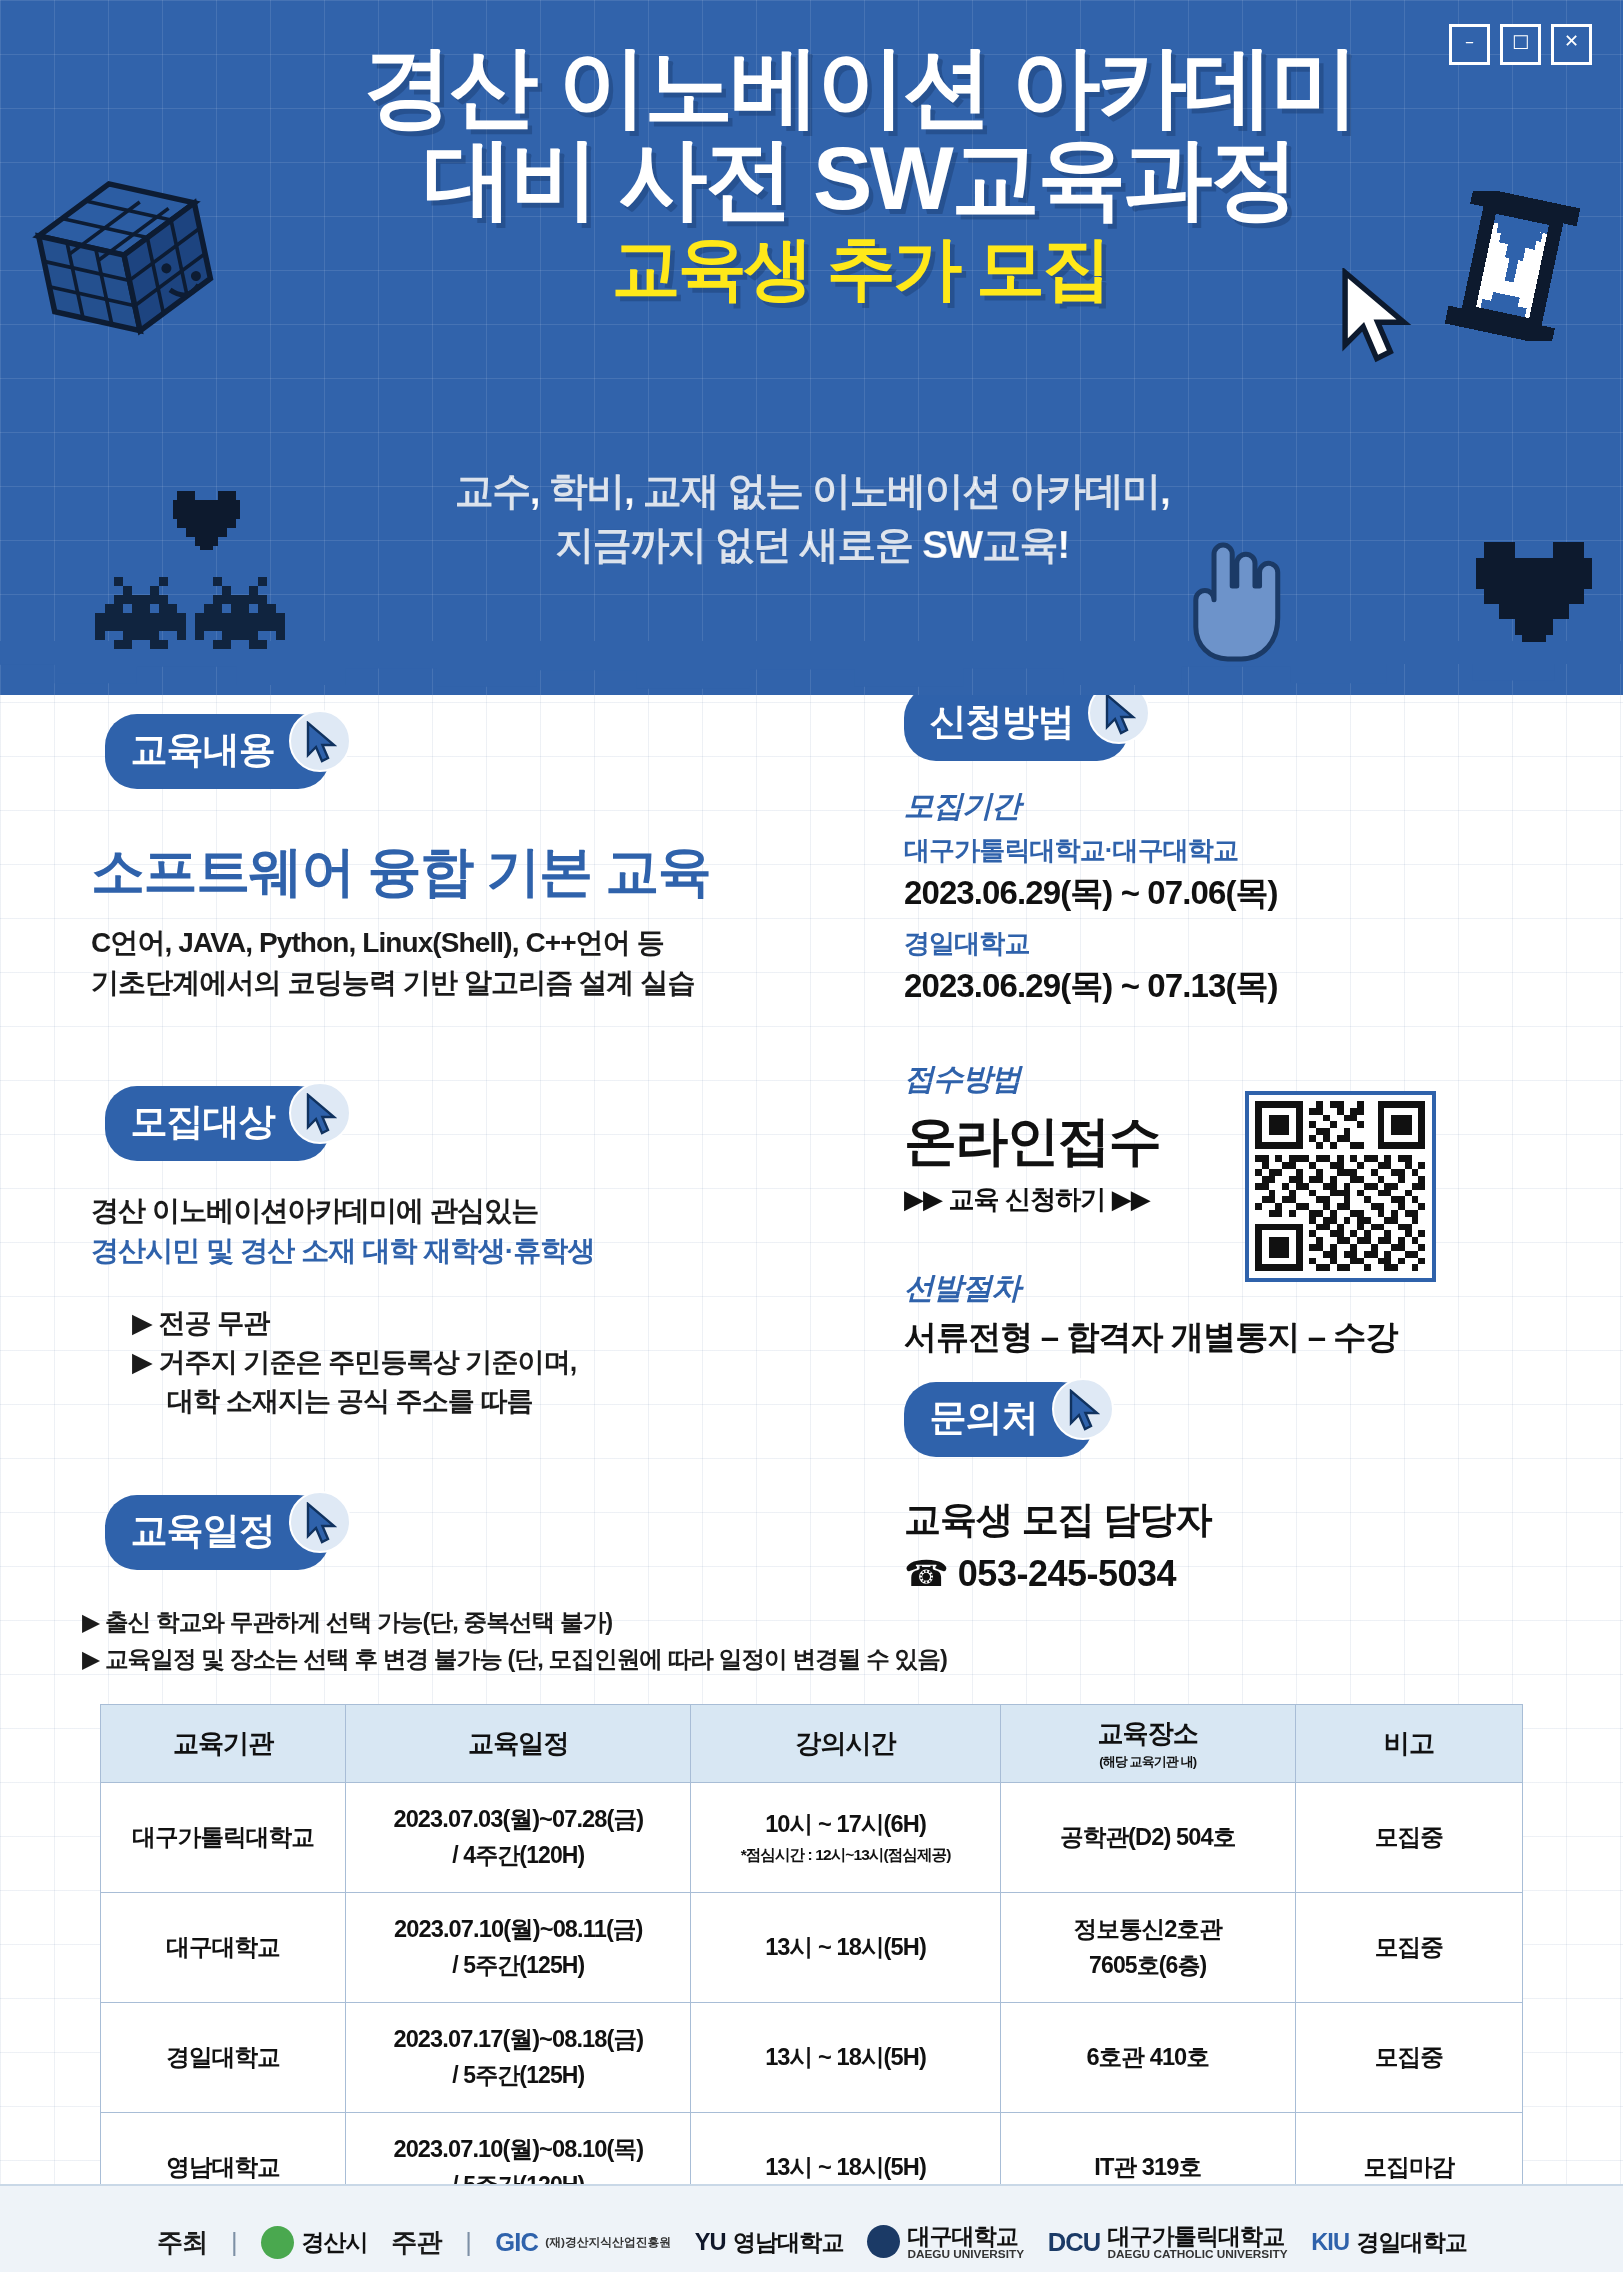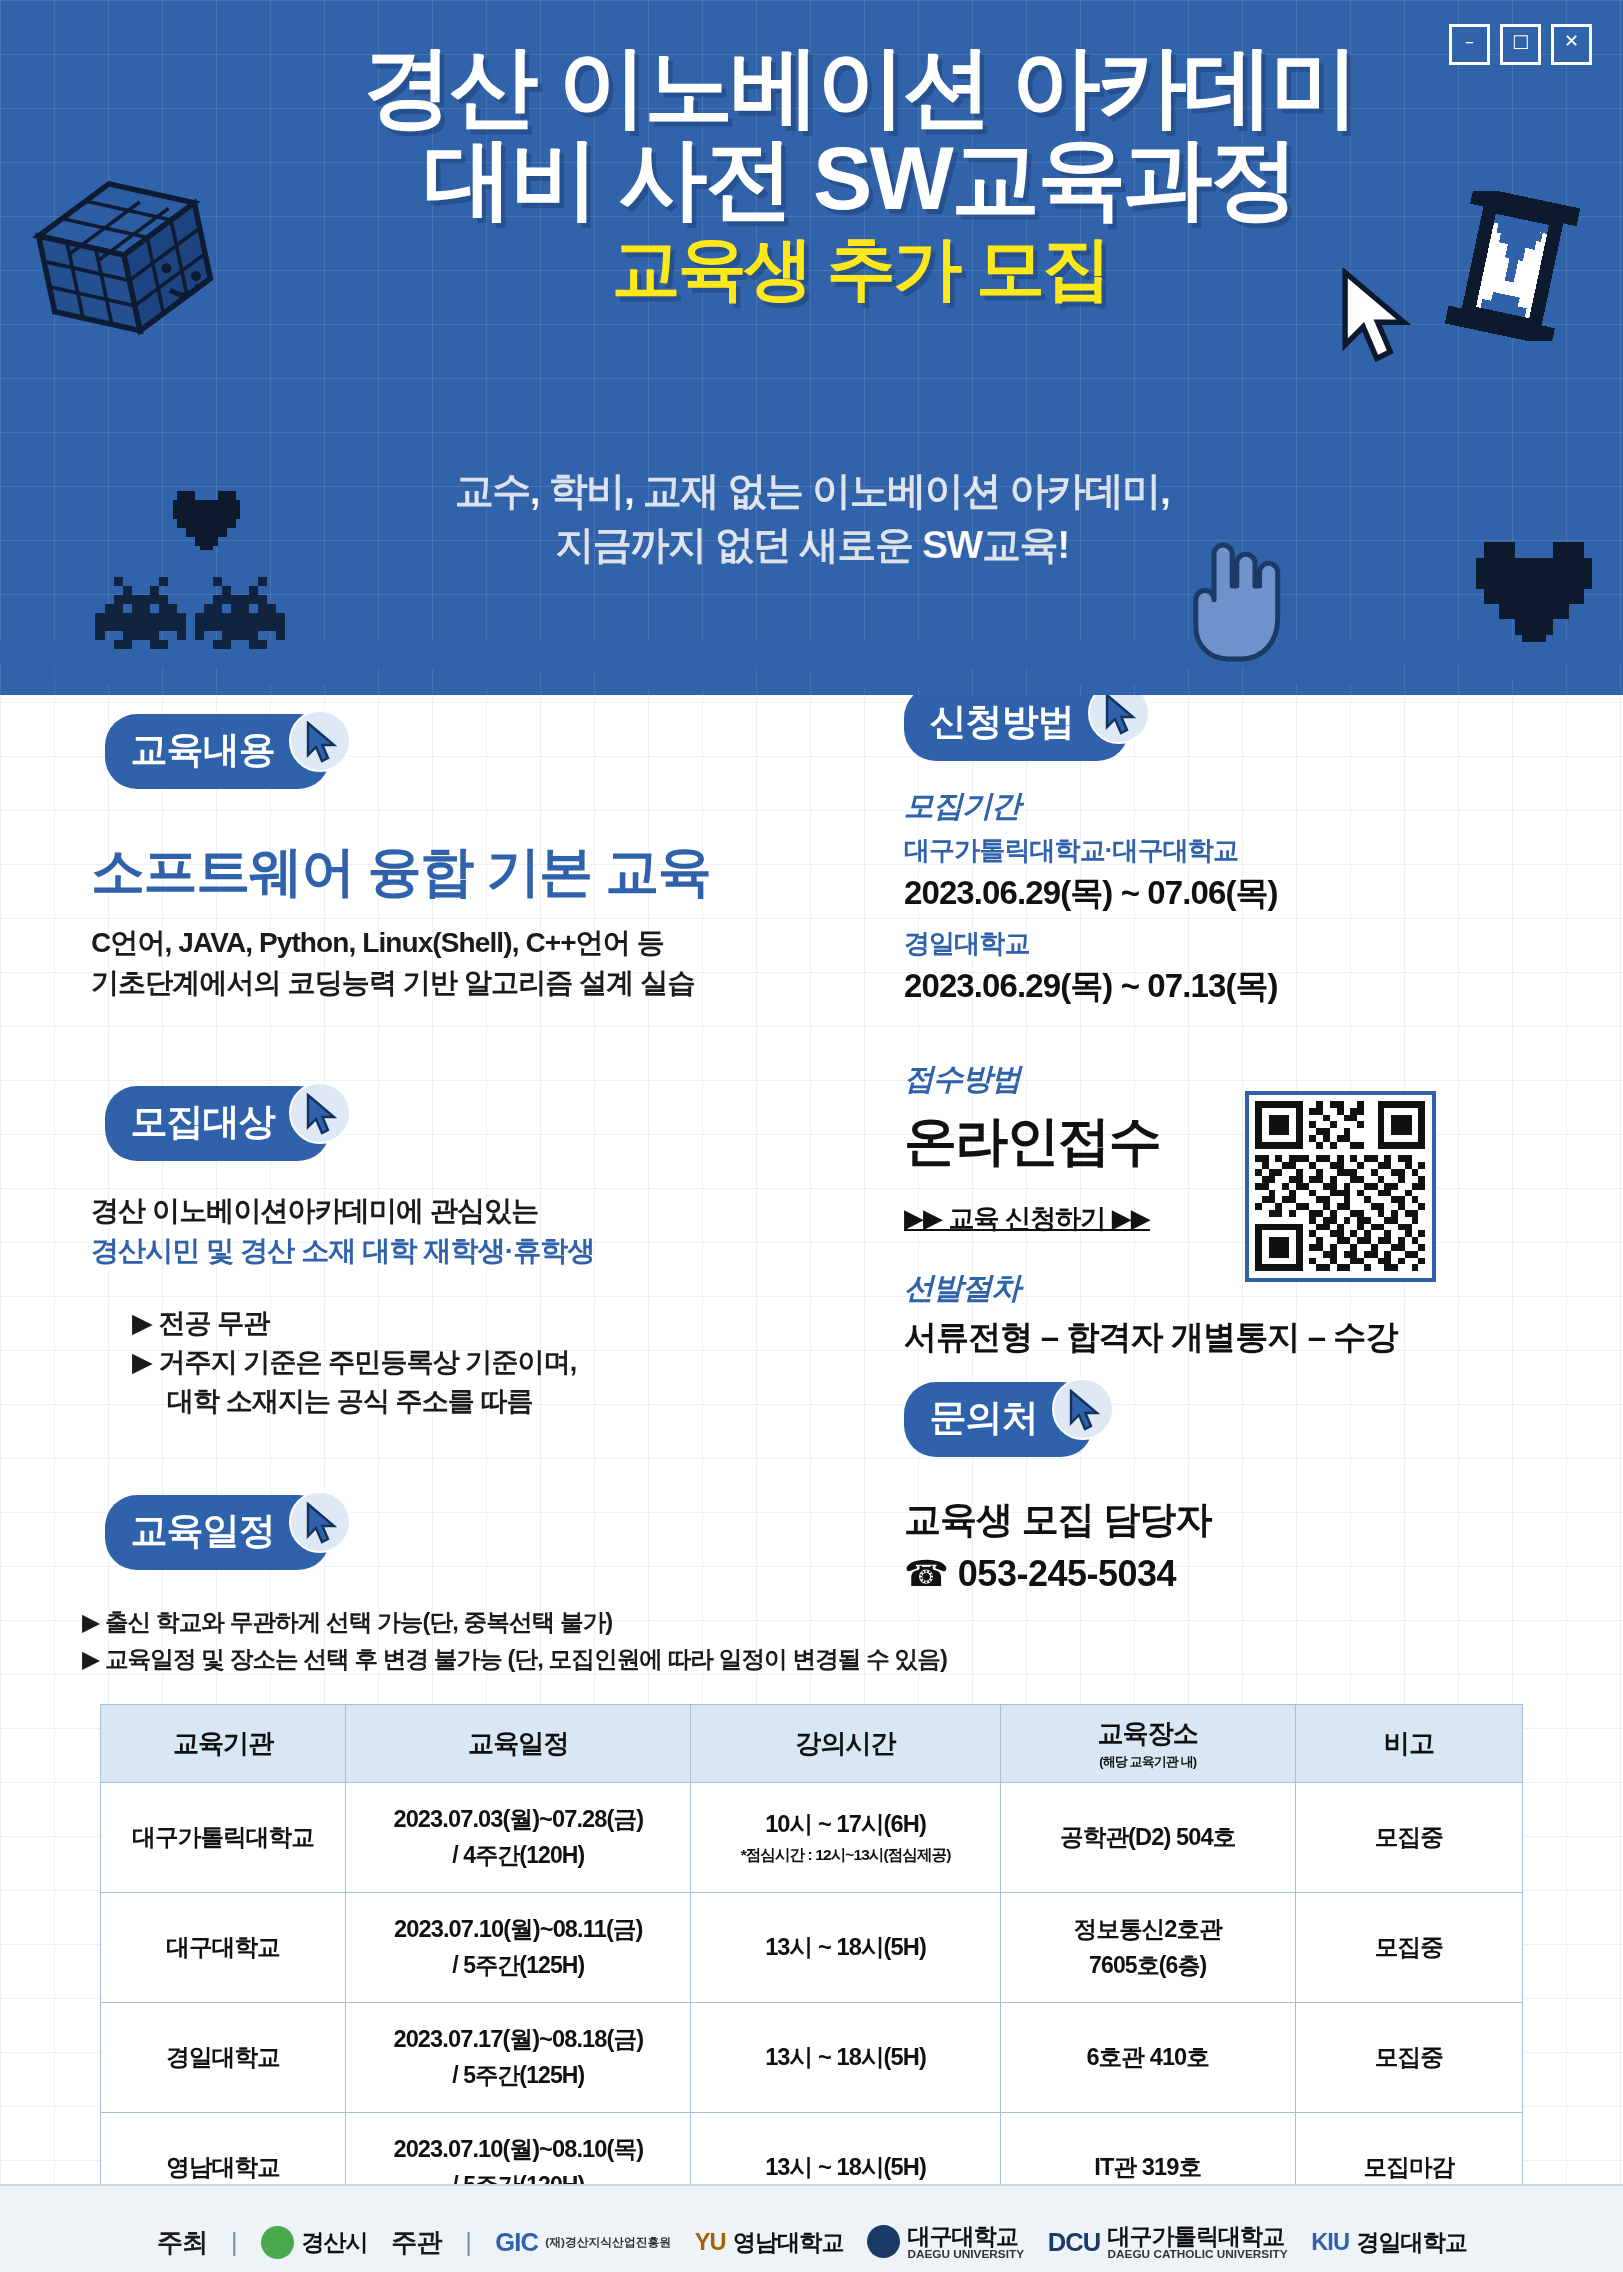--- a/index.html
+++ b/index.html
@@ -554,21 +554,21 @@
     <div class="r-label">모집기간</div>
     <div class="r-sub" style="margin-top:6.4px;">대구가톨릭대학교·대구대학교</div>
     <div class="r-val" style="margin-top:2.7px;">2023.06.29(목) ~ 07.06(목)</div>
     <div class="r-sub" style="margin-top:10px;">경일대학교</div>
     <div class="r-val" style="margin-top:2.7px;">2023.06.29(목) ~ 07.13(목)</div>
   </div>
 
   <div class="rcol" style="top:1059px;">
     <div class="r-label">접수방법</div>
     <div class="online-big" style="margin-top:6.4px;">온라인접수</div>
-    <div class="apply-link" style="margin-top:23px;text-decoration:underline;">▶▶ 교육 신청하기 ▶▶</div>
+    <div class="apply-link" style="margin-top:4px;">▶▶ 교육 신청하기 ▶▶</div>
   </div>
 
   <div class="qr" style="left:1245px; top:1091px;">
     <svg viewBox="0 0 25 25" shape-rendering="crispEdges">
       <rect width="25" height="25" fill="#ffffff"></rect>
       <g fill="#111111">
         <rect x="0" y="0" width="7" height="1"></rect>
           <rect x="0" y="6" width="7" height="1"></rect>
         <rect x="0" y="0" width="1" height="7"></rect>
           <rect x="6" y="0" width="1" height="7"></rect>
@@ -833,21 +833,21 @@
     </span>
     <span class="f-label">주관</span>
     <span class="f-div">|</span>
 
     <span class="f-org f-two">
       <span style="color:#2f62ab; font-size:25.5px;">GIC</span>
       <span class="en">(재)경산지식산업진흥원</span>
     </span>
 
     <span class="f-org">
-      <span style="color:#a16207; font-size:23.6px;">YU</span>
+      <span style="color:#0f172a; font-size:23.6px;">YU</span>
       <span>영남대학교</span>
     </span>
 
     <span class="f-org f-two">
       <span class="mark" style="background:#1b3a66;"></span>
       <span>
         <span>대구대학교</span>
         <span class="en">DAEGU UNIVERSITY</span>
       </span>
     </span>

